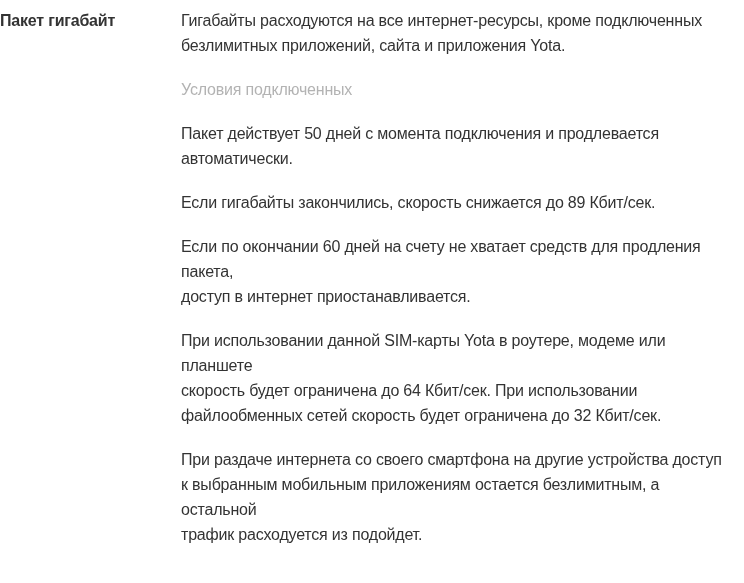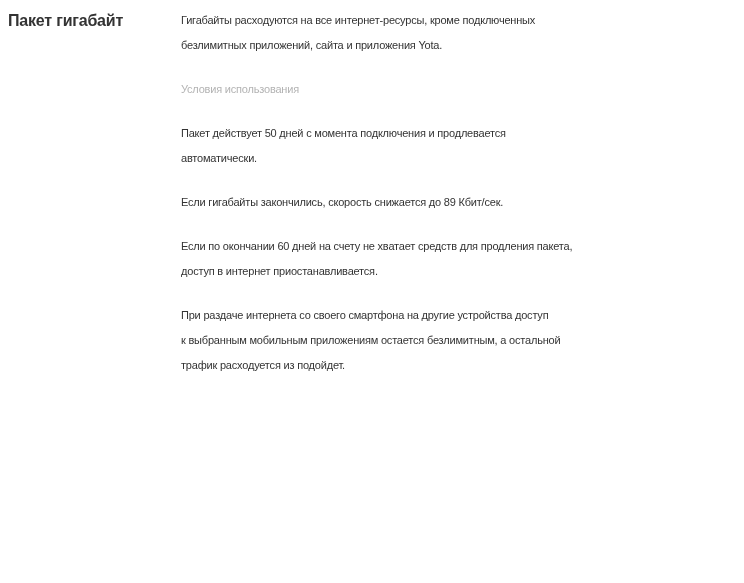--- a/index.html
+++ b/index.html
@@ -19,59 +19,62 @@
     background: var(--background);
     display: flex;
     align-items: flex-start;
     padding-top: 8px;
     font-family: "Liberation Sans", sans-serif;
     color: var(--text);
     overflow: hidden;
   }
   .label-col {
     flex: 0 0 181px;
-    padding-left: 8px;
+    padding-left: 0;
   }
   .row-label {
     font-size: 16px;
     font-weight: 700;
     line-height: 25px;
     color: var(--text);
     letter-spacing: -0.2px;
   }
   .content-col {
     flex: 1 1 auto;
     min-width: 0;
     padding-right: 6px;
   }
   .para {
     margin: 0 0 19px 0;
-    font-size: 11px;
+    font-size: 16px;
     line-height: 25px;
     letter-spacing: -0.2px;
     color: var(--text);
     white-space: pre-line;
   }
   .para.muted {
     color: var(--muted-heading);
   }
 </style>
 </head>
 <body>
 
 <div class="page">
   <div class="label-col">
     <div class="row-label">Пакет гигабайт</div>
   </div>
   <div class="content-col">
     <p class="para">Гигабайты расходуются на все интернет-ресурсы, кроме подключенных
 безлимитных приложений, сайта и приложения Yota.</p>
-    <p class="para muted">Условия использования</p>
+    <p class="para muted">Условия подключенных</p>
     <p class="para">Пакет действует 50 дней с момента подключения и продлевается
 автоматически.</p>
     <p class="para">Если гигабайты закончились, скорость снижается до 89 Кбит/сек.</p>
     <p class="para">Если по окончании 60 дней на счету не хватает средств для продления пакета,
 доступ в интернет приостанавливается.</p>
+    <p class="para">При использовании данной SIM-карты Yota в роутере, модеме или планшете
+скорость будет ограничена до 64 Кбит/сек. При использовании
+файлообменных сетей скорость будет ограничена до 32 Кбит/сек.</p>
     <p class="para">При раздаче интернета со своего смартфона на другие устройства доступ
 к выбранным мобильным приложениям остается безлимитным, а остальной
 трафик расходуется из подойдет.</p>
   </div>
 </div>
 
 </body></html>

